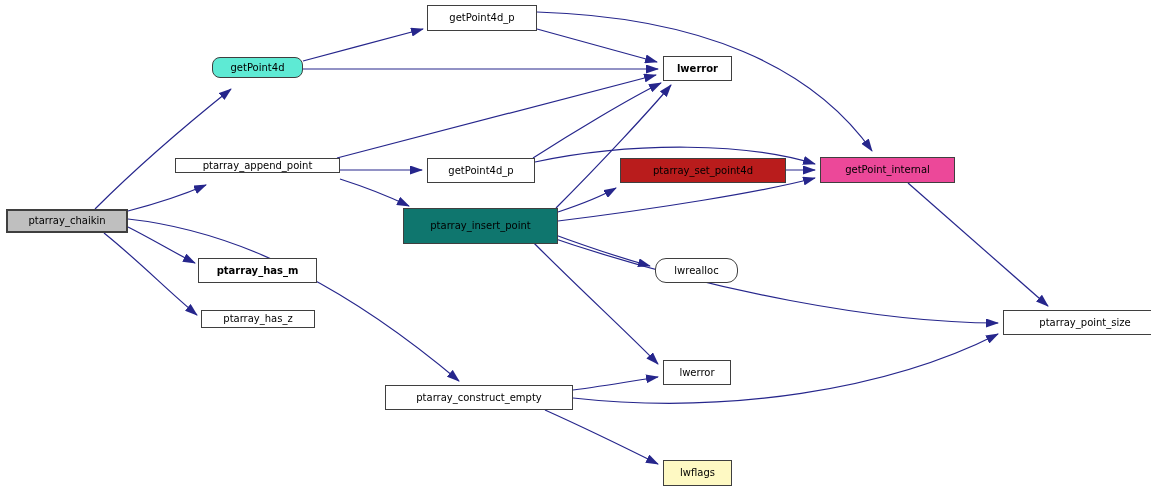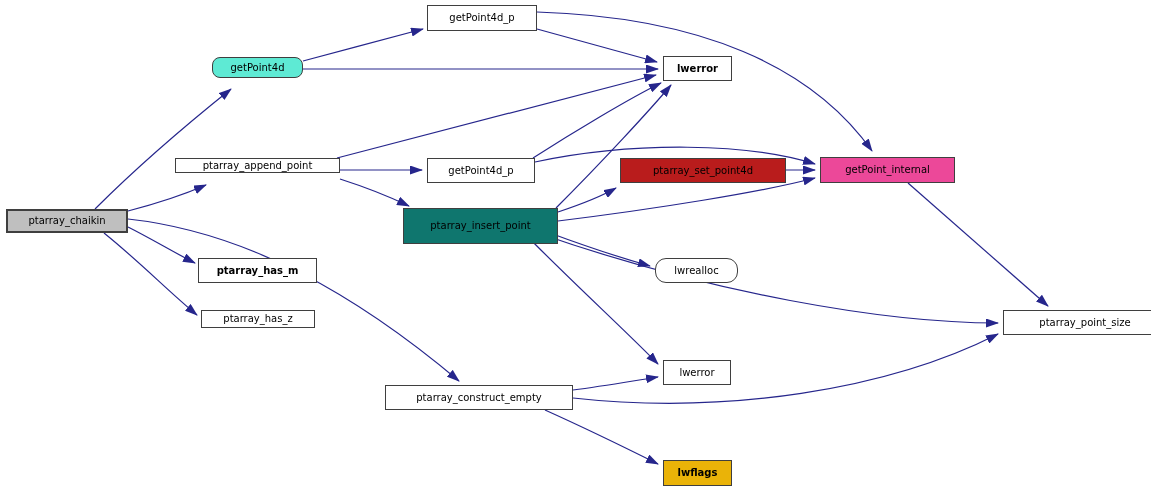--- a/index.html
+++ b/index.html
@@ -91,15 +91,15 @@
       <div class="node" style="left: 427px; top: 158px; width: 108px; height: 25px; background: rgb(255, 255, 255); border-color: rgb(63, 63, 63);">getPoint4d_p</div>
       <div class="node" style="left: 403px; top: 208px; width: 155px; height: 36px; background: #0f766e; border-color: rgb(63, 63, 63);">ptarray_insert_point</div>
       <div class="node" style="left: 620px; top: 158px; width: 166px; height: 25px; background: #b91c1c; border-color: rgb(63, 63, 63);">ptarray_set_point4d</div>
       <div class="node" style="left: 820px; top: 157px; width: 135px; height: 26px; background: #ec4899; border-color: rgb(63, 63, 63);">getPoint_internal</div>
       <div class="node" style="left: 655px; top: 258px; width: 83px; height: 25px; background: rgb(255, 255, 255); border-color: rgb(63, 63, 63); border-radius: 11px;">lwrealloc</div>
       <div class="node" style="left: 198px; top: 258px; width: 119px; height: 25px; background: rgb(255, 255, 255); border-color: rgb(63, 63, 63); font-weight: bold;">ptarray_has_m</div>
       <div class="node" style="left: 201px; top: 310px; width: 114px; height: 18px; background: rgb(255, 255, 255); border-color: rgb(63, 63, 63);">ptarray_has_z</div>
       <div class="node" style="left: 1003px; top: 310px; width: 164px; height: 25px; background: rgb(255, 255, 255); border-color: rgb(63, 63, 63);">ptarray_point_size</div>
       <div class="node" style="left: 663px; top: 360px; width: 68px; height: 25px; background: rgb(255, 255, 255); border-color: rgb(63, 63, 63);">lwerror</div>
       <div class="node" style="left: 385px; top: 385px; width: 188px; height: 25px; background: rgb(255, 255, 255); border-color: rgb(63, 63, 63);">ptarray_construct_empty</div>
-      <div class="node" style="left: 663px; top: 460px; width: 69px; height: 26px; background: #eab308; border-color: rgb(63, 63, 63); font-weight: bold;">lwflags</div>
+      <div class="node" style="left: 663px; top: 460px; width: 69px; height: 26px; background: #fef9c3; border-color: rgb(63, 63, 63);">lwflags</div>
     </div>
 </div>
 
 </body></html>

